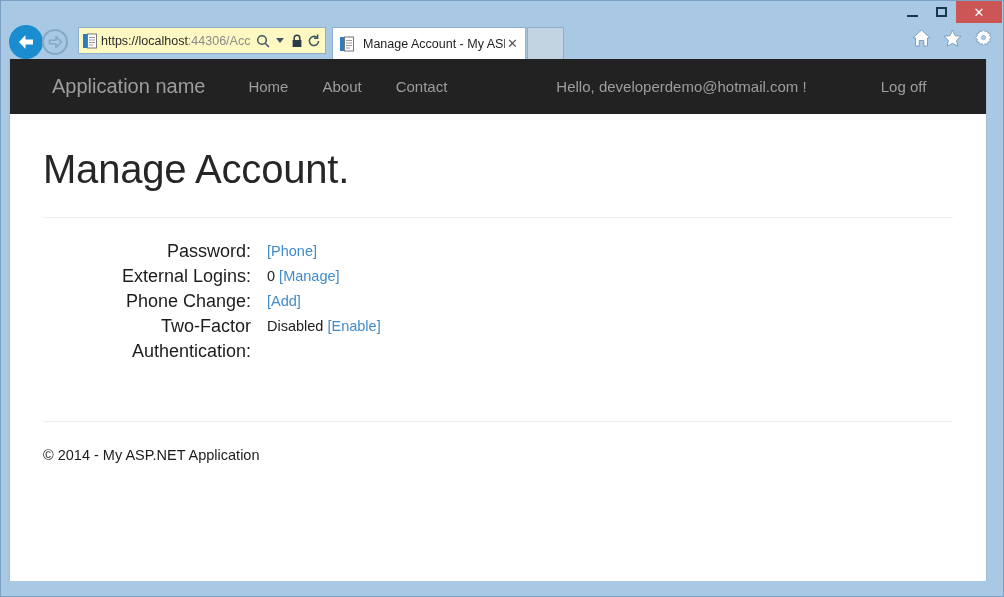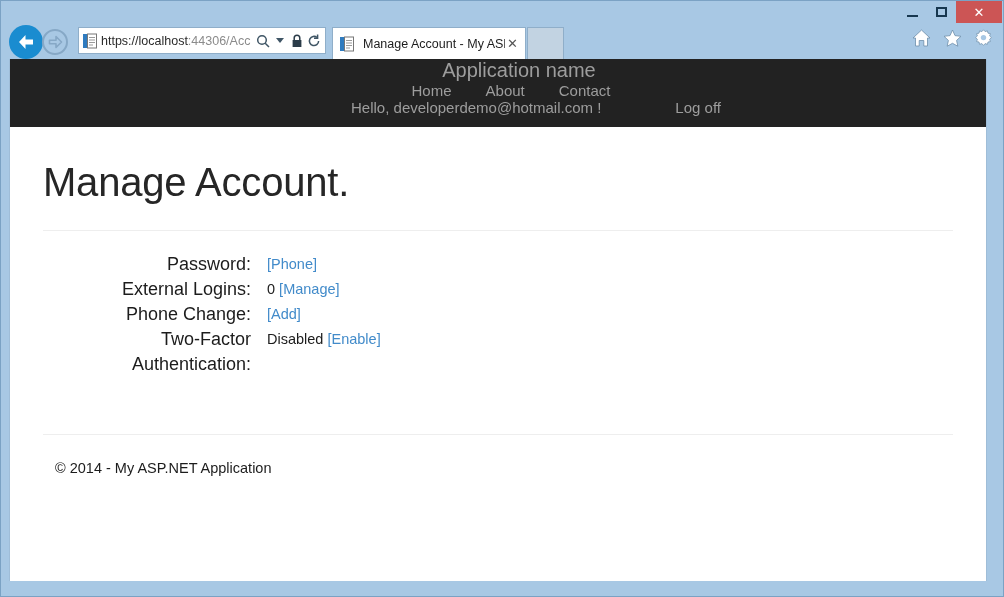--- a/index.html
+++ b/index.html
@@ -101,21 +101,21 @@
     box-sizing: border-box;
   }
 
   
   .addressbar {
     position: absolute;
     left: 77px;
     top: 26px;
     width: 248px;
     height: 27px;
-    background: #ffffff;
+    background: #fef9c3;
     border: 1px solid #8faec9;
     box-sizing: border-box;
     display: flex;
     align-items: center;
     padding: 0 3px 0 4px;
   }
   .pageicon {
     width: 14px;
     height: 16px;
     position: relative;
@@ -213,25 +213,24 @@
     background: #ffffff;
     overflow: hidden;
     border-left: 1px solid #9fbdd8;
     border-right: 1px solid #9fbdd8;
     box-sizing: border-box;
   }
 
   
   .sitenav {
     position: relative;
-    height: 68px;
+    height: 55px;
     background: #222222;
     display: flex;
     align-items: center;
-    flex-direction: column;
   }
   .brand {
     margin-left: 42px;
     font-size: 20px;
     color: #9d9d9d;
     white-space: nowrap;
   }
   .navlinks {
     display: flex;
     margin-left: 26px;
@@ -463,19 +462,19 @@
           <dd><a href="#">[Add]</a></dd>
         </div>
         <div class="row">
           <dt>Two-Factor Authentication:</dt>
           <dd><span>Disabled</span> <a href="#">[Enable]</a></dd>
         </div>
       </dl>
 
       <hr class="rule-bottom">
       <footer class="sitefooter">
-        <p style="margin:12px">© 2014 - My ASP.NET Application</p>
+        <p style="margin:0">© 2014 - My ASP.NET Application</p>
       </footer>
     </div>
   </div>
 
   <div class="bottombar"></div>
 </div>
 
 </body></html>

